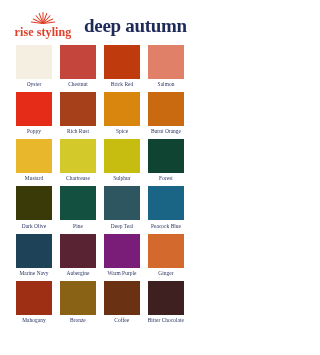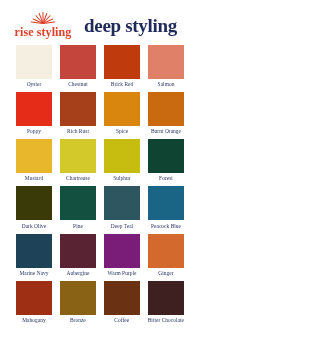--- a/index.html
+++ b/index.html
@@ -112,21 +112,21 @@
             <line x1="26" y1="25" x2="40" y2="9.5"></line>
             <line x1="26" y1="25" x2="6.5" y2="16"></line>
             <line x1="26" y1="25" x2="45.5" y2="16"></line>
             <line x1="26" y1="25" x2="2.5" y2="22"></line>
             <line x1="26" y1="25" x2="49.5" y2="22"></line>
           </g>
         </svg>
       </span>
       <span class="brand-name" style="color: rgb(224, 64, 42);">rise styling</span>
     </div>
-    <div class="title" style="color: rgb(30, 42, 90);">deep styling</div>
+    <div class="title" style="color: rgb(30, 42, 90);">deep autumn</div>
   </div>
 
   <div class="palette">
     <div class="swatch-row">
       <div class="swatch-cell">
         <span class="swatch-chip" style="background: rgb(244, 239, 224);"></span>
         <span class="swatch-label" style="color: rgb(43, 53, 99);">Oyster</span>
       </div>
       <div class="swatch-cell">
         <span class="swatch-chip" style="background: rgb(196, 69, 60);"></span>

